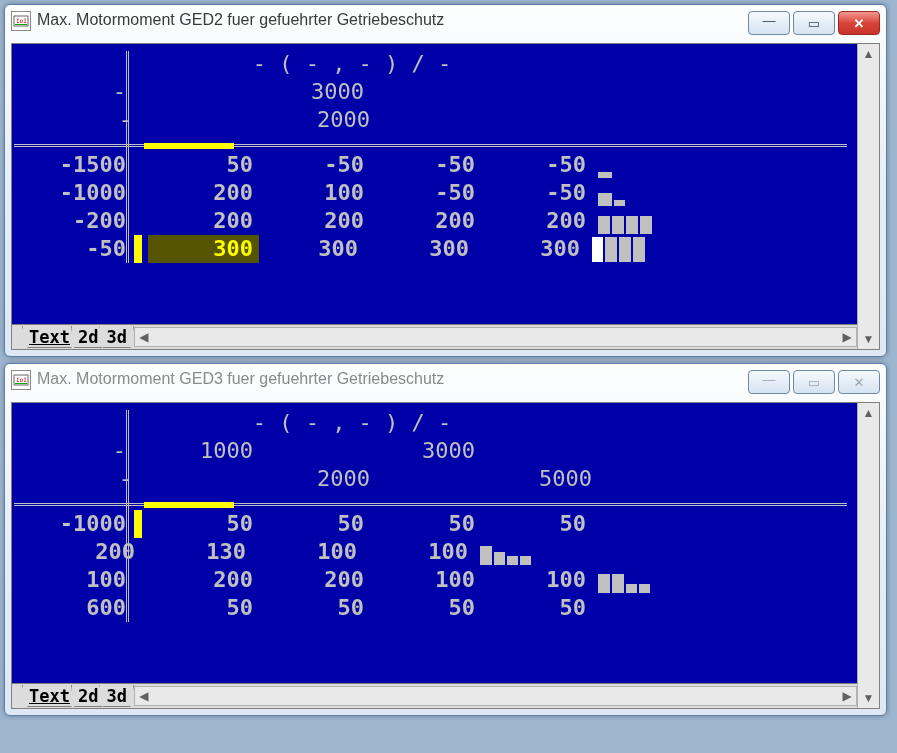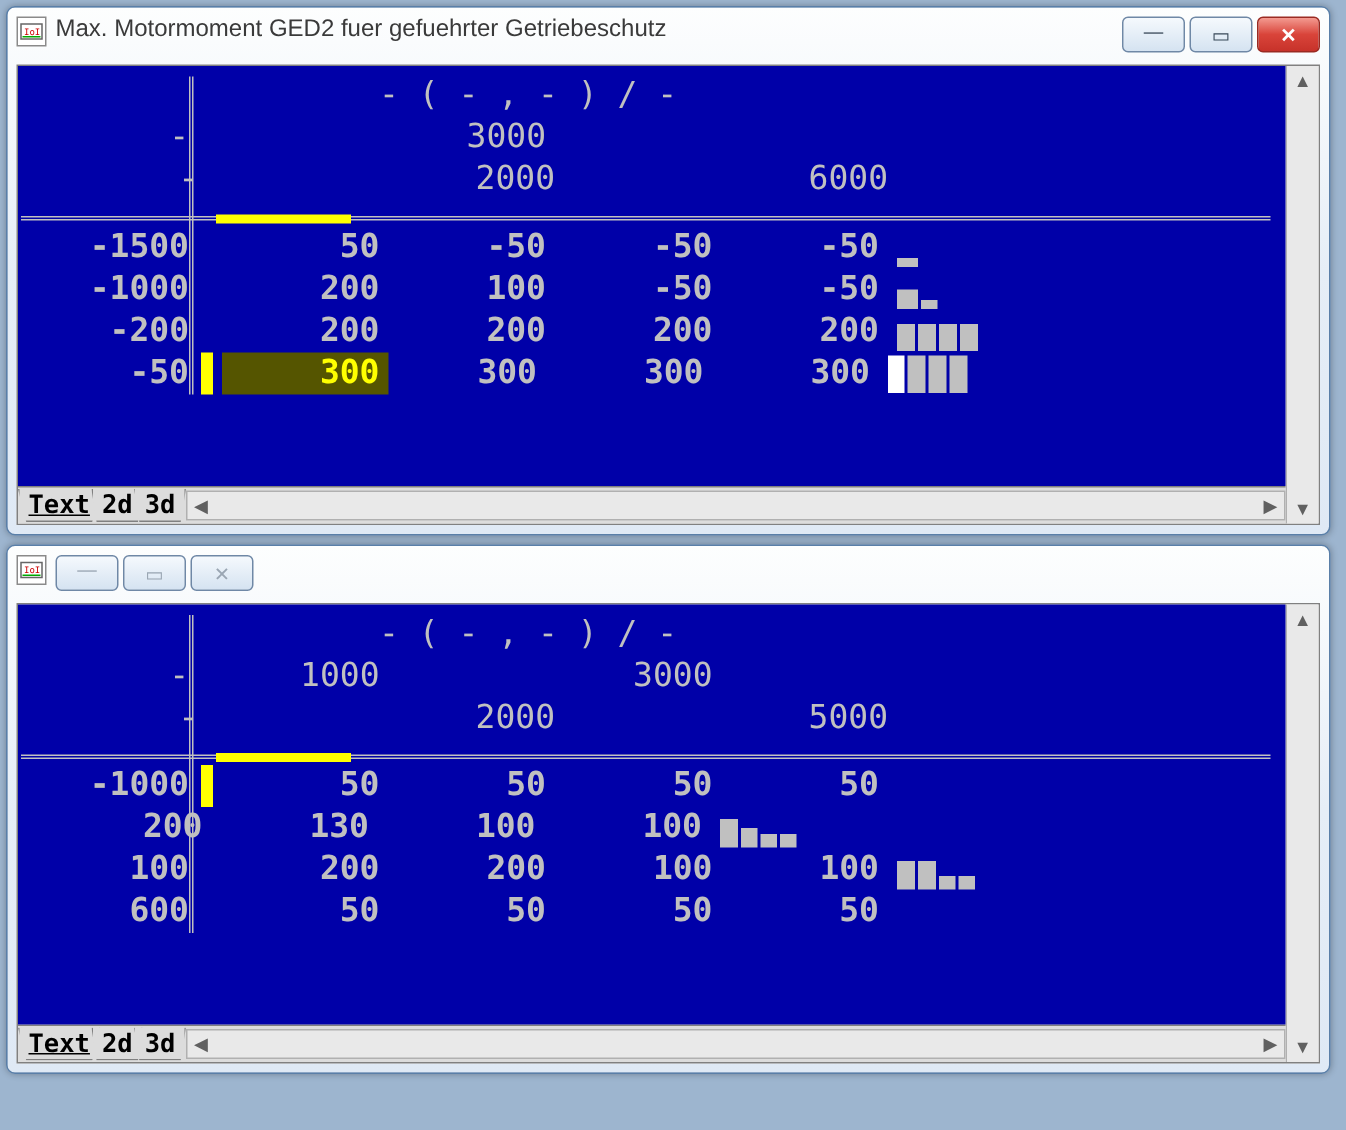--- a/index.html
+++ b/index.html
@@ -56,21 +56,21 @@
   .vsep{position:absolute;top:-96px;bottom:0;left:112px;width:6px;border-left:3px double #c0c0c0;}
   .rows{flex:1}
   .datarow{display:flex;height:28px;align-items:center;}
   .sel{background:#555500;color:#ffff00;display:inline-block;width:100%;text-align:right;padding-right:6px;}
   .yellow-gut{background:#ffff00;height:28px;width:8px;margin-left:2px}
   .spark{display:flex;align-items:flex-end;gap:2px;margin-left:6px;height:26px;width:90px}
   .spark .b{width:11px;background:#c0c0c0}
   .spark .b.white{background:#fff}
   
   .tabrow{grid-column:1/2;grid-row:2/3;display:flex;align-items:center;background:#dcdcdc;border-top:1px solid #808080}
-  .tabs{display:flex;align-items:flex-end;padding-left:0}
+  .tabs{display:flex;align-items:flex-end;padding-left:10px}
   .tab{
     font-family:Consolas,monospace;font-size:17px;font-weight:bold;
     padding:1px 6px 0 6px;background:#dcdcdc;color:#000;
     border:1px solid #808080;border-top:none;
     clip-path:polygon(0 0,100% 0,90% 100%,10% 100%);
     margin-right:-6px;position:relative;
   }
   .tab:first-child{text-decoration:underline;text-decoration-thickness:1px;text-underline-offset:1px;}
   .hscroll{flex:1;display:flex;align-items:center;background:#e9e9e9;margin-left:6px;height:18px;border:1px solid #b0b0b0}
   .hscroll .arrow{width:18px;text-align:center;color:#606060;font-size:12px;user-select:none}
@@ -118,21 +118,20 @@
               <div class="colcell">3000</div>
               <div class="colcell"></div>
             </div>
             <div class="col-axis">
               <div class="rowlab" style="width: 82px;"></div>
               <div class="rowlab" style="width: 30px;">-</div>
               <div class="gutter"></div>
               <div class="colcell"></div>
               <div class="colcell">2000</div>
               <div class="colcell"></div>
-              <div class="colcell">6000</div>
             </div>
           </div>
           <div class="hsep" style="position: relative;">
             <div class="hsep-yellow" style="position: absolute; left: 130px; top: -4px;"></div>
           </div>
           <div class="gridwrap">
             <div class="vsep" style="top: -100px;"></div>
             <div class="rows">
               <div class="datarow">
                 <div class="rowlab">-1500</div>
@@ -211,20 +210,21 @@
     </div>
     <div class="window">
       <div class="titlebar">
         <div class="title-icon">
           <svg viewBox="0 0 16 16">
             <rect x="1" y="3" width="14" height="10" fill="#fff" stroke="#666" stroke-width="1"></rect>
             <text x="3" y="10" font-size="6" fill="#c00" font-family="monospace">IoI</text>
             <rect x="2" y="11" width="12" height="1" fill="#0a0"></rect>
           </svg>
         </div>
+        <div class="title-text inactive">Max. Motormoment GED3 fuer gefuehrter Getriebeschutz</div>
         <div class="winbtns">
           <div class="winbtn inactive">
             <span class="glyph" style="position: relative; top: -3px;">—</span>
           </div>
           <div class="winbtn inactive">
             <span class="glyph">▭</span>
           </div>
           <div class="winbtn inactive">
             <span class="glyph">✕</span>
           </div>

